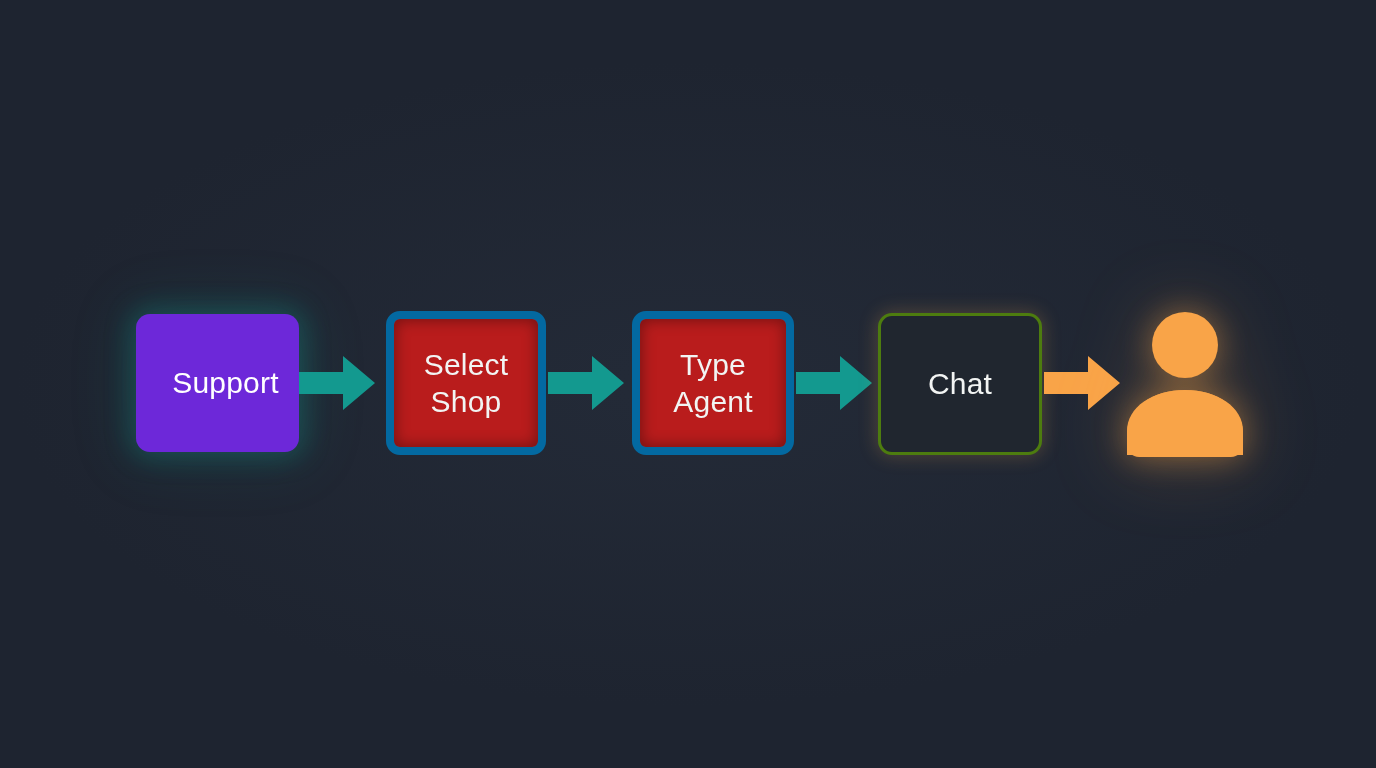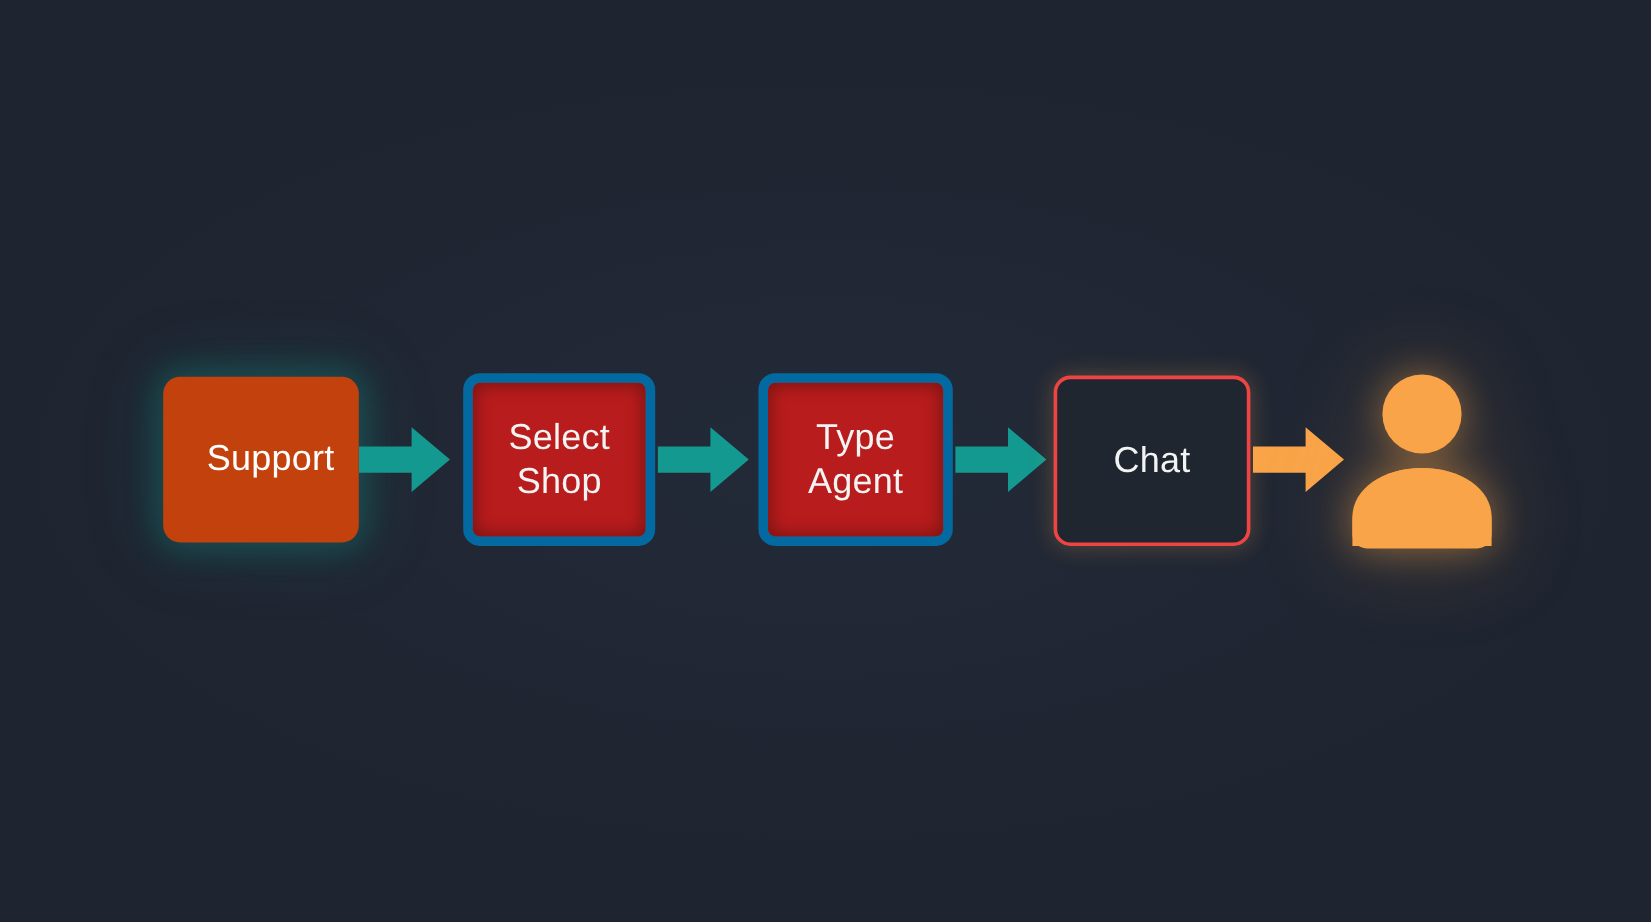--- a/index.html
+++ b/index.html
@@ -56,21 +56,21 @@
     white-space: pre-line;
     font-weight: 400;
   }
 
   
   .node--filled-teal {
     left: 136px;
     top: 314px;
     width: 163px;
     height: 138px;
-    background: #c2410c;
+    background: #6d28d9;
     border: none;
     box-shadow: 0 0 26px 6px rgba(19,153,143,0.30),
                 0 0 60px 12px rgba(19,153,143,0.12);
     color: #ffffff;
     padding-left: 16px;
   }
 
   
   .node--outline-silver {
     background: #b91c1c;
@@ -81,21 +81,21 @@
   .node--step2 { left: 386px; top: 311px; width: 160px; height: 144px; }
   .node--step3 { left: 632px; top: 311px; width: 162px; height: 144px; text-align: center; }
 
   
   .node--outline-orange {
     left: 878px;
     top: 313px;
     width: 164px;
     height: 142px;
     background: #20262f;
-    border: 3px solid #ef4444;
+    border: 3px solid #4d7c0f;
     box-shadow: 0 0 18px 2px rgba(242,164,78,0.22);
   }
 
   
   .arrow {
     position: absolute;
     top: 352px;
     width: 76px;
     height: 62px;
   }

